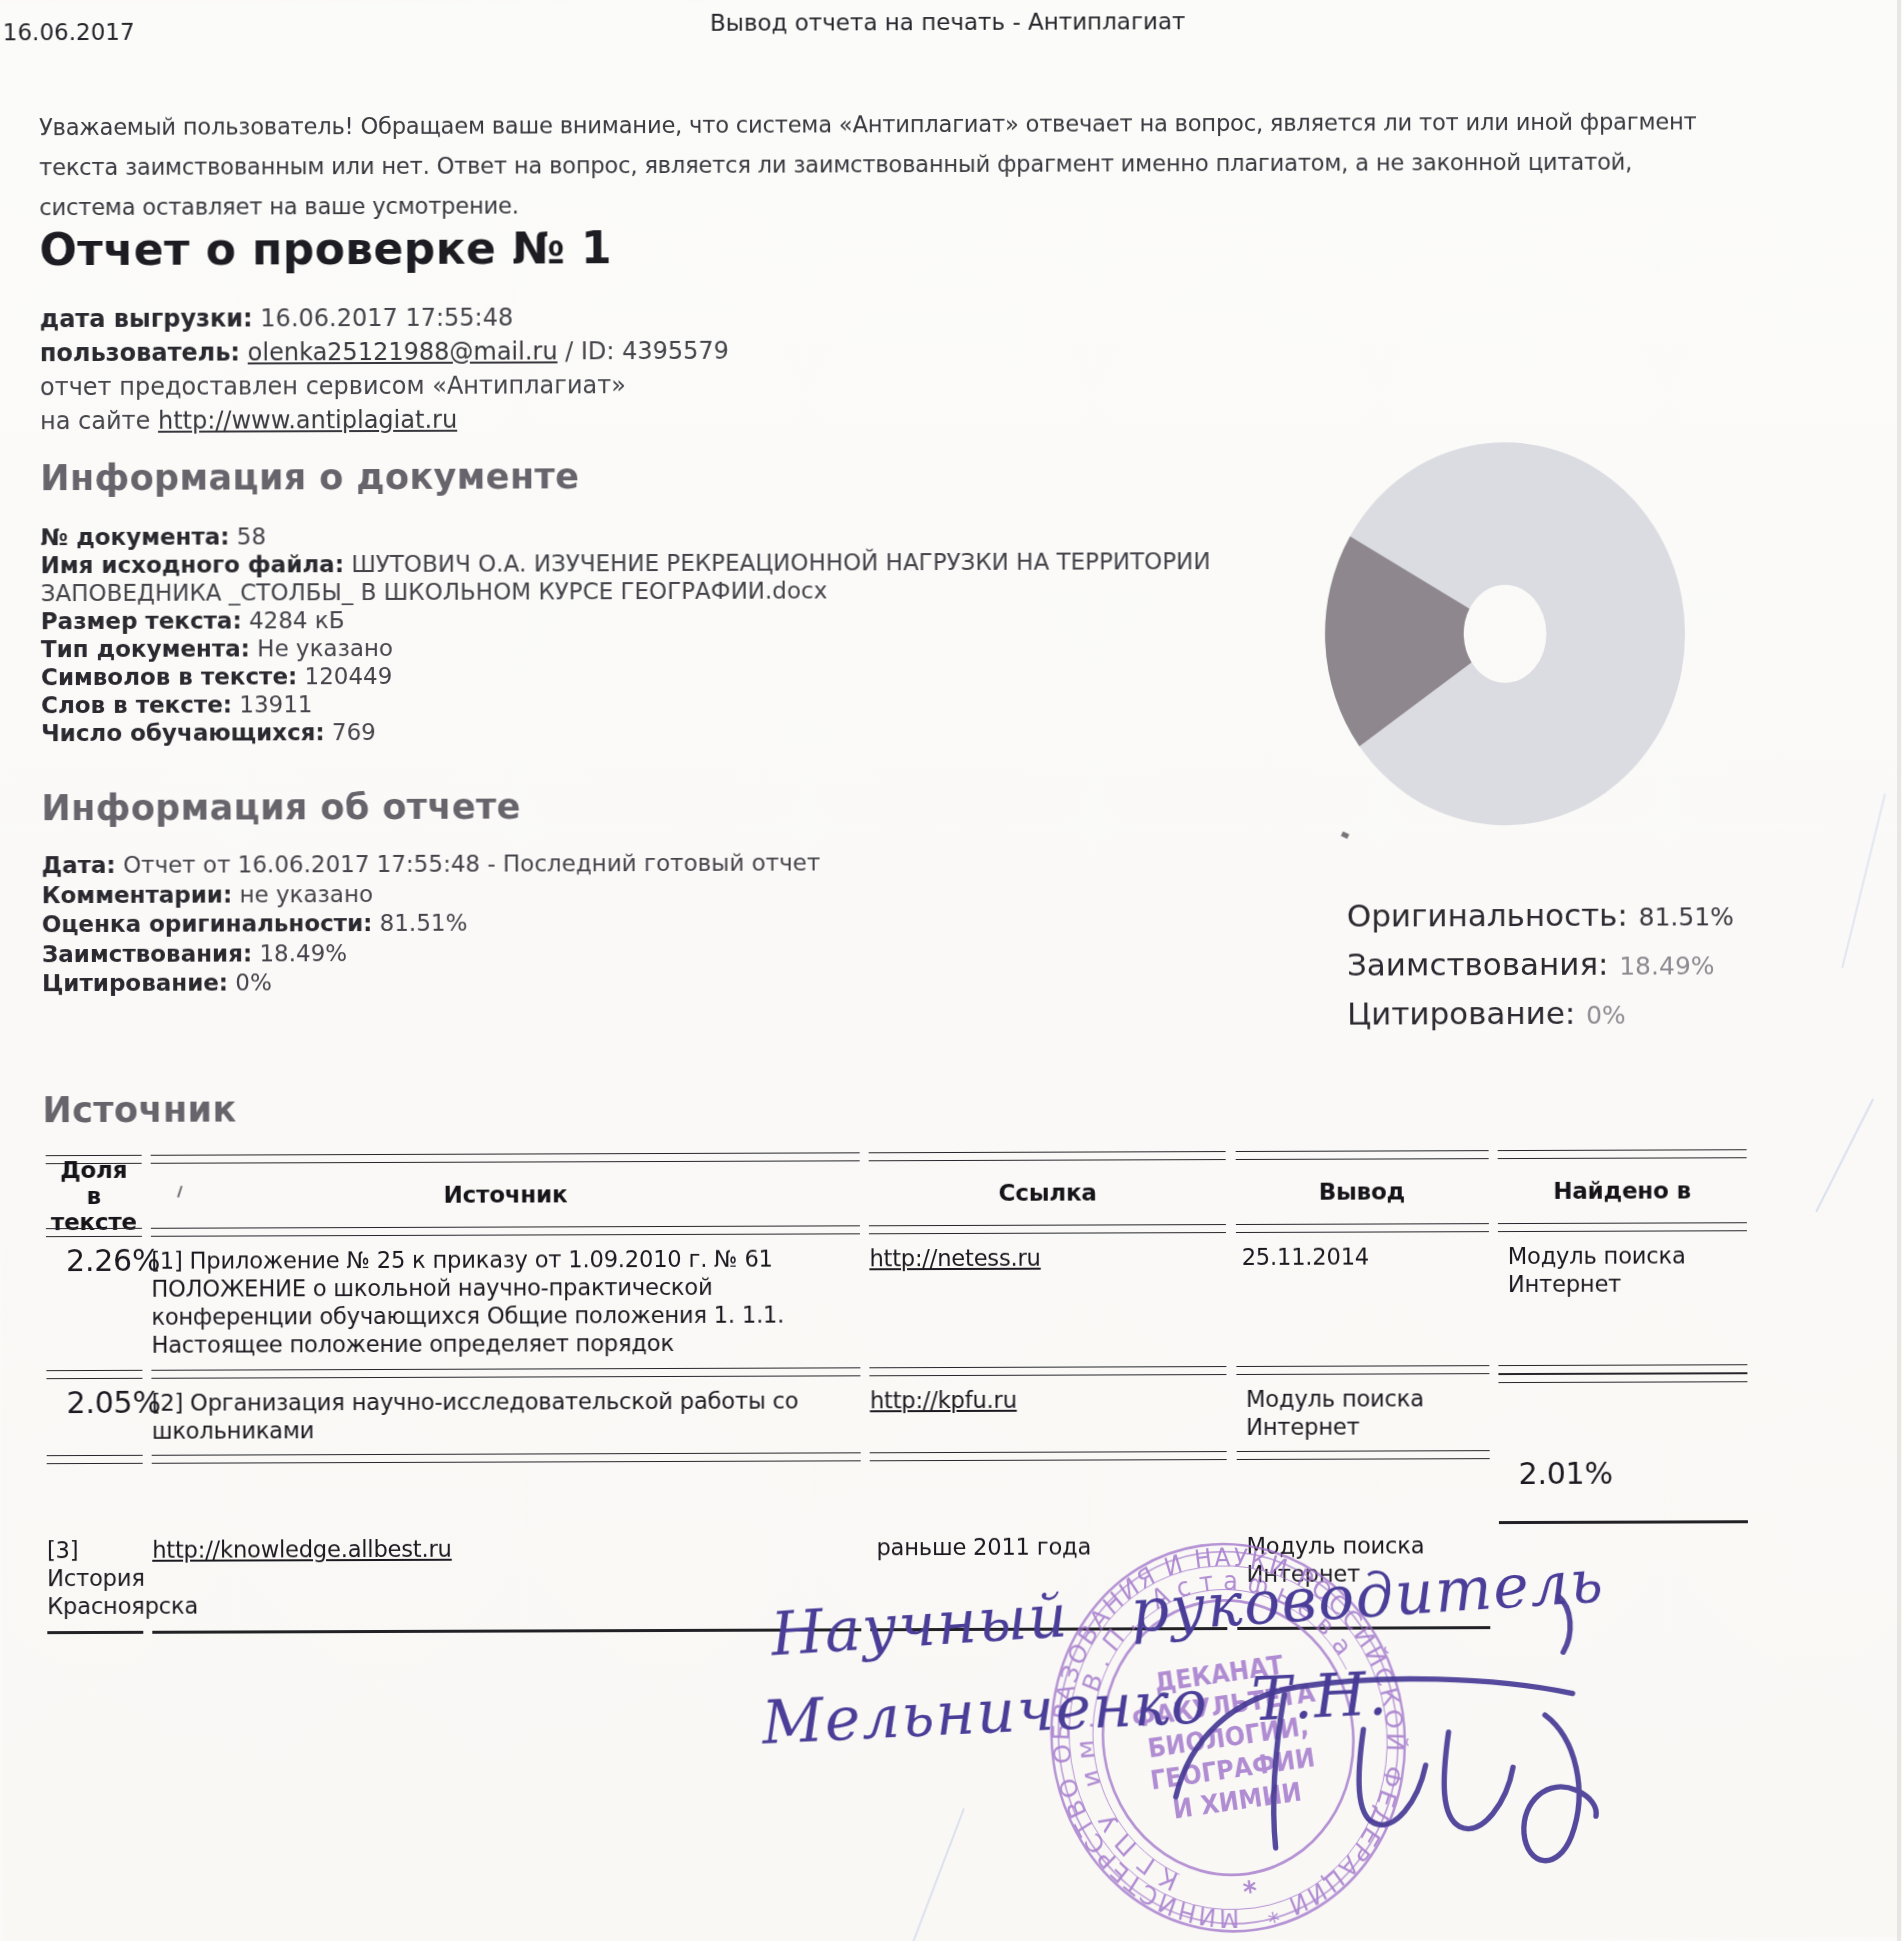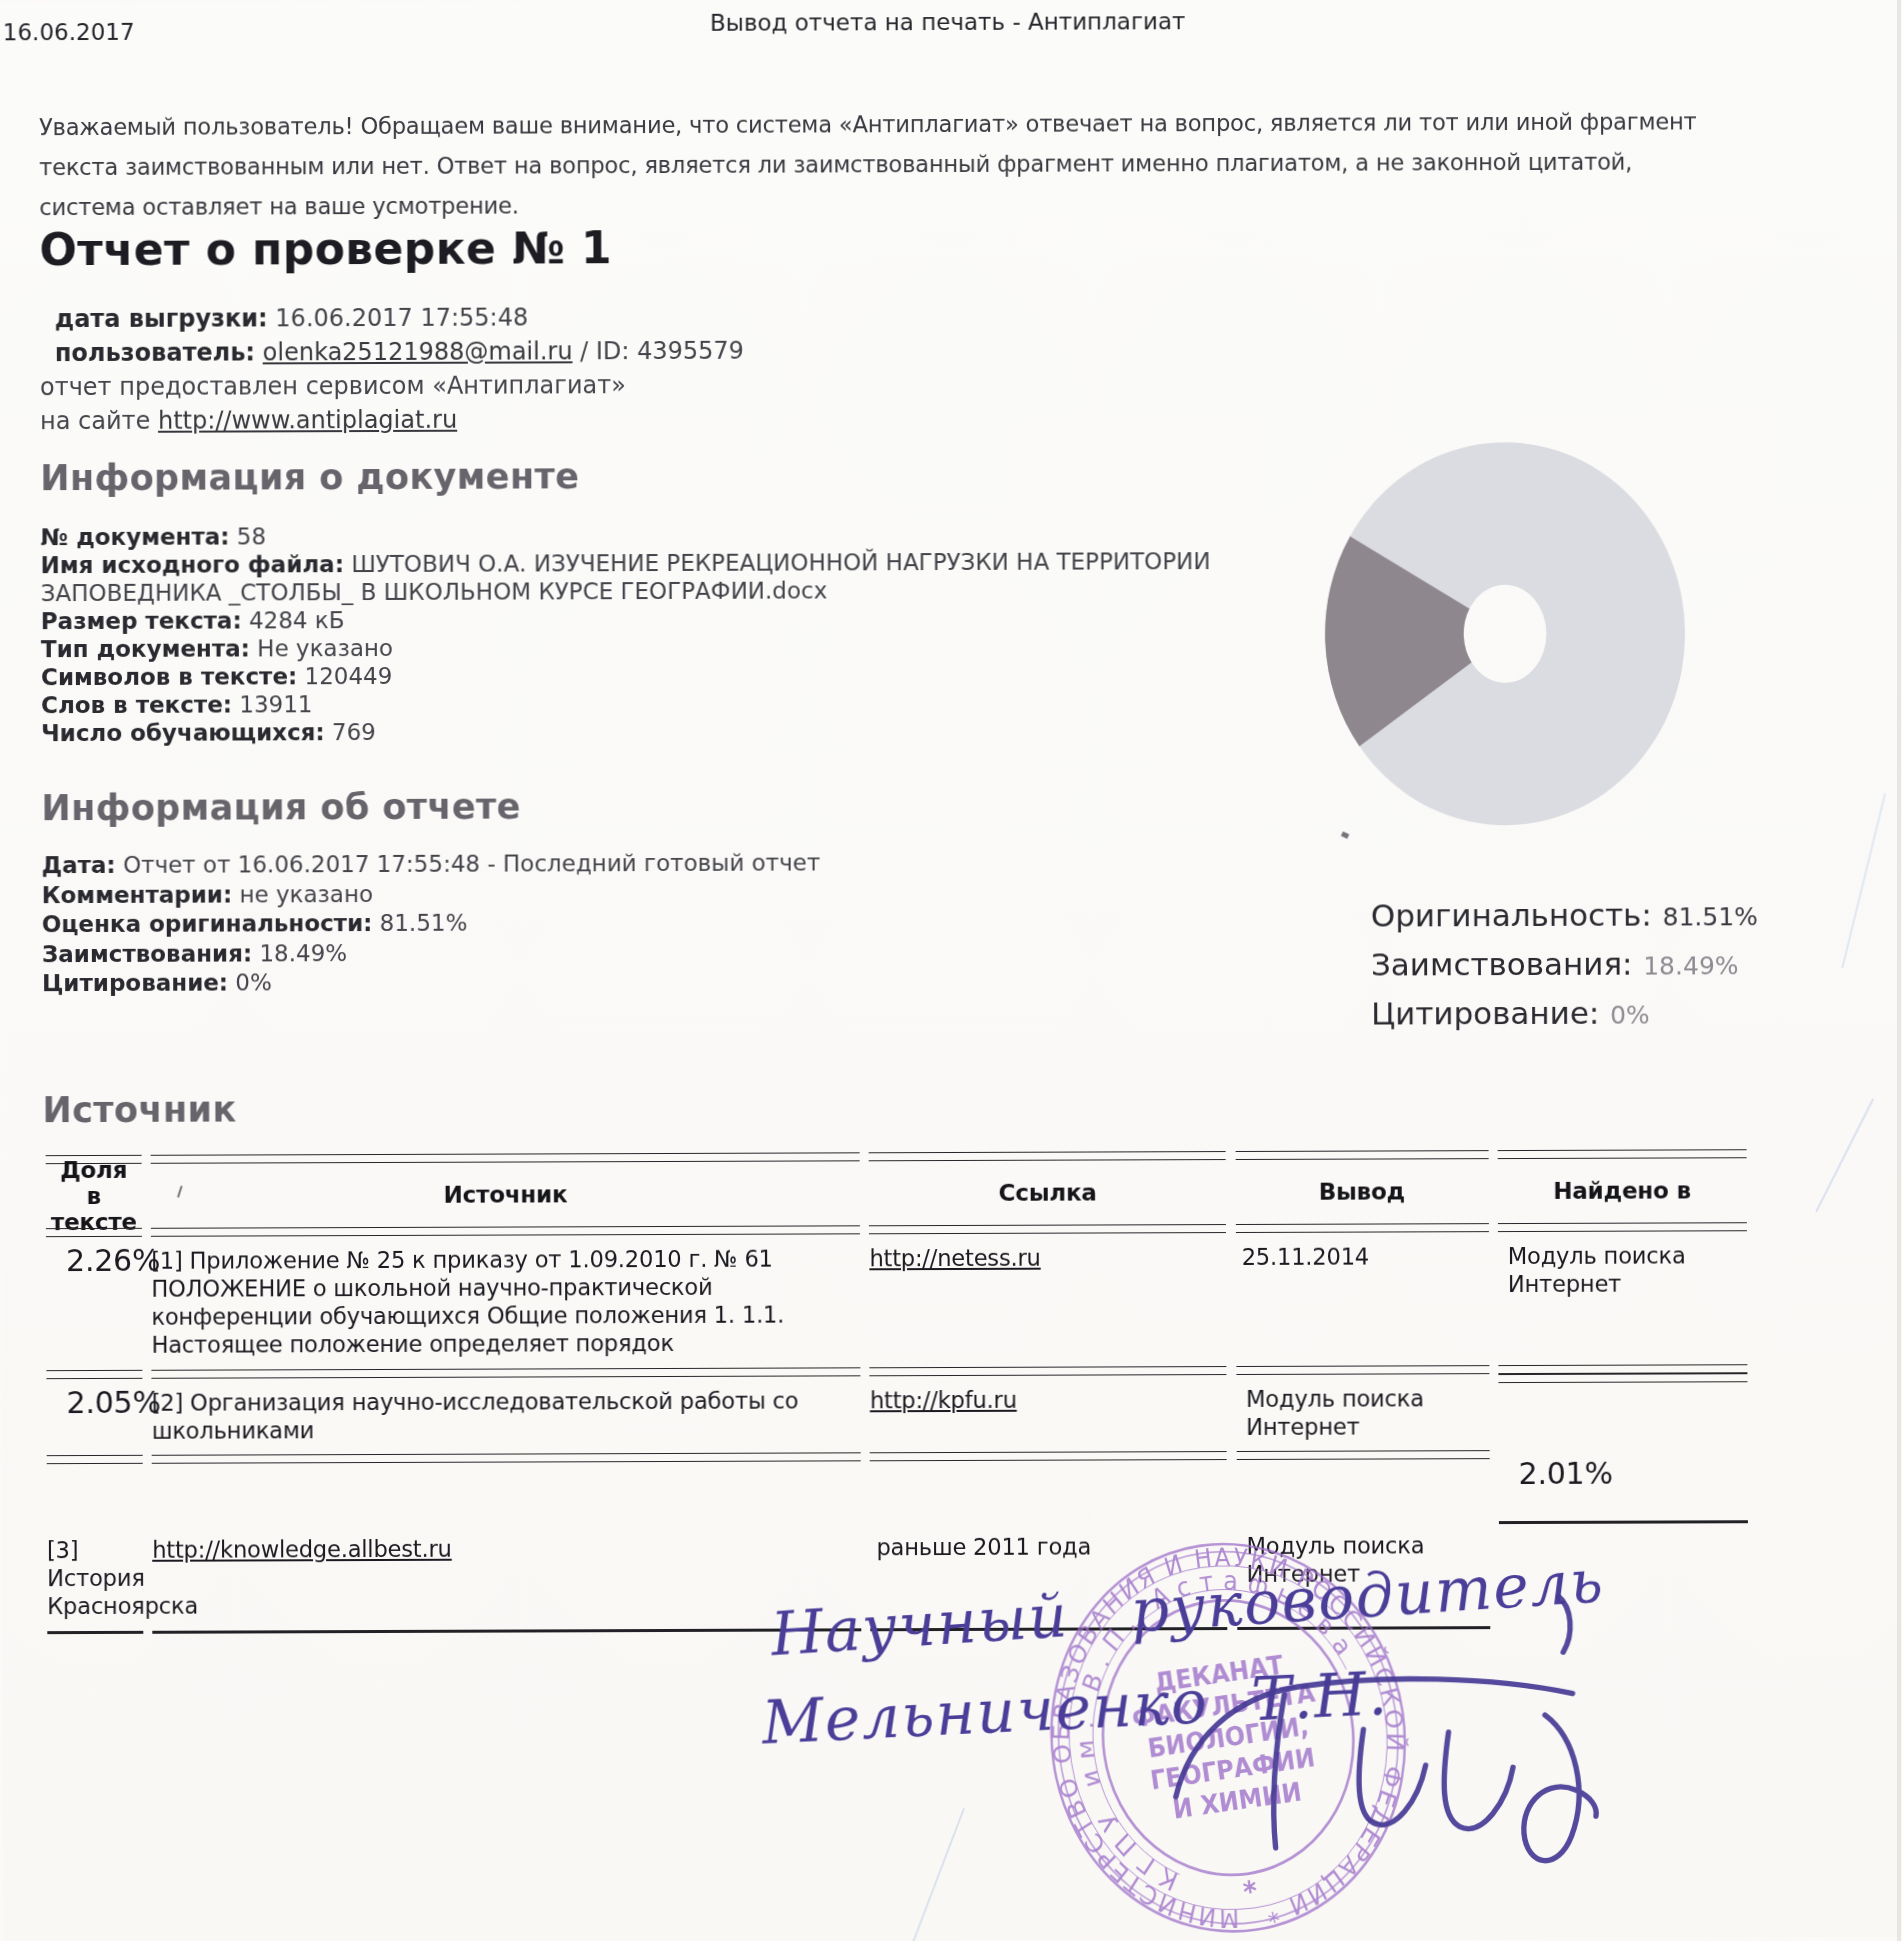--- a/index.html
+++ b/index.html
@@ -24,38 +24,38 @@
   .speck{position:absolute;background:#55525a;opacity:.8;}
 
   .hdr-date{position:absolute;left:6.1px;top:16px;font-size:23px;color:#26252b;}
   .hdr-title{position:absolute;left:0;top:9.2px;width:1902px;text-align:center;font-size:23px;color:#26252b;}
 
   .intro{position:absolute;left:42px;top:104px;width:1696px;font-size:22.6px;line-height:40px;letter-spacing:-0.2px;color:#3a3940;}
 
   .h1{position:absolute;left:42px;top:221px;font-size:44px;font-weight:bold;color:#1d1c22;letter-spacing:0.4px;}
 
   .meta{position:absolute;left:42px;top:299px;font-size:24px;line-height:34px;color:#45444b;}
-  .meta b{color:#2a292f;margin-left:15px;}
+  .meta b{color:#2a292f;}
   .meta .lnk{text-decoration:underline;color:#38373d;}
 
   .h2{position:absolute;font-size:35px;font-weight:bold;color:#67646b;letter-spacing:0.4px;}
   .h2.doc{left:42px;top:455px;}
   .h2.rep{left:42px;top:785px;}
   .h2.src{left:42px;top:1087px;}
 
   .fieldblock{position:absolute;left:42px;font-size:23px;color:#45444b;}
   .fieldblock.doc{top:520px;width:1303px;line-height:28px;}
   .fieldblock.rep{top:848px;width:1303px;line-height:29.5px;}
   .fieldblock b{color:#2a292f;}
 
   .chart{position:absolute;left:1317px;top:435px;}
 
   .legend{position:absolute;left:1347px;top:899px;}
   .leg-row{margin-bottom:13px;white-space:nowrap;}
-  .leg-label{font-size:31px;color:#2b2a30;margin-left:24px;}
+  .leg-label{font-size:31px;color:#2b2a30;}
   .leg-val{font-size:25px;color:#3a393f;margin-left:10.7px;}
   .leg-val.gray{color:#8d8c92;}
 
   .srctable{
     position:absolute;left:45px;top:1152px;width:1701px;
     display:grid;
     grid-template-columns:96px 709px 357px 253px 249px;
     grid-auto-rows:min-content;
     column-gap:9.2px;
     font-size:22.6px;color:#1b1a20;letter-spacing:-0.2px;

